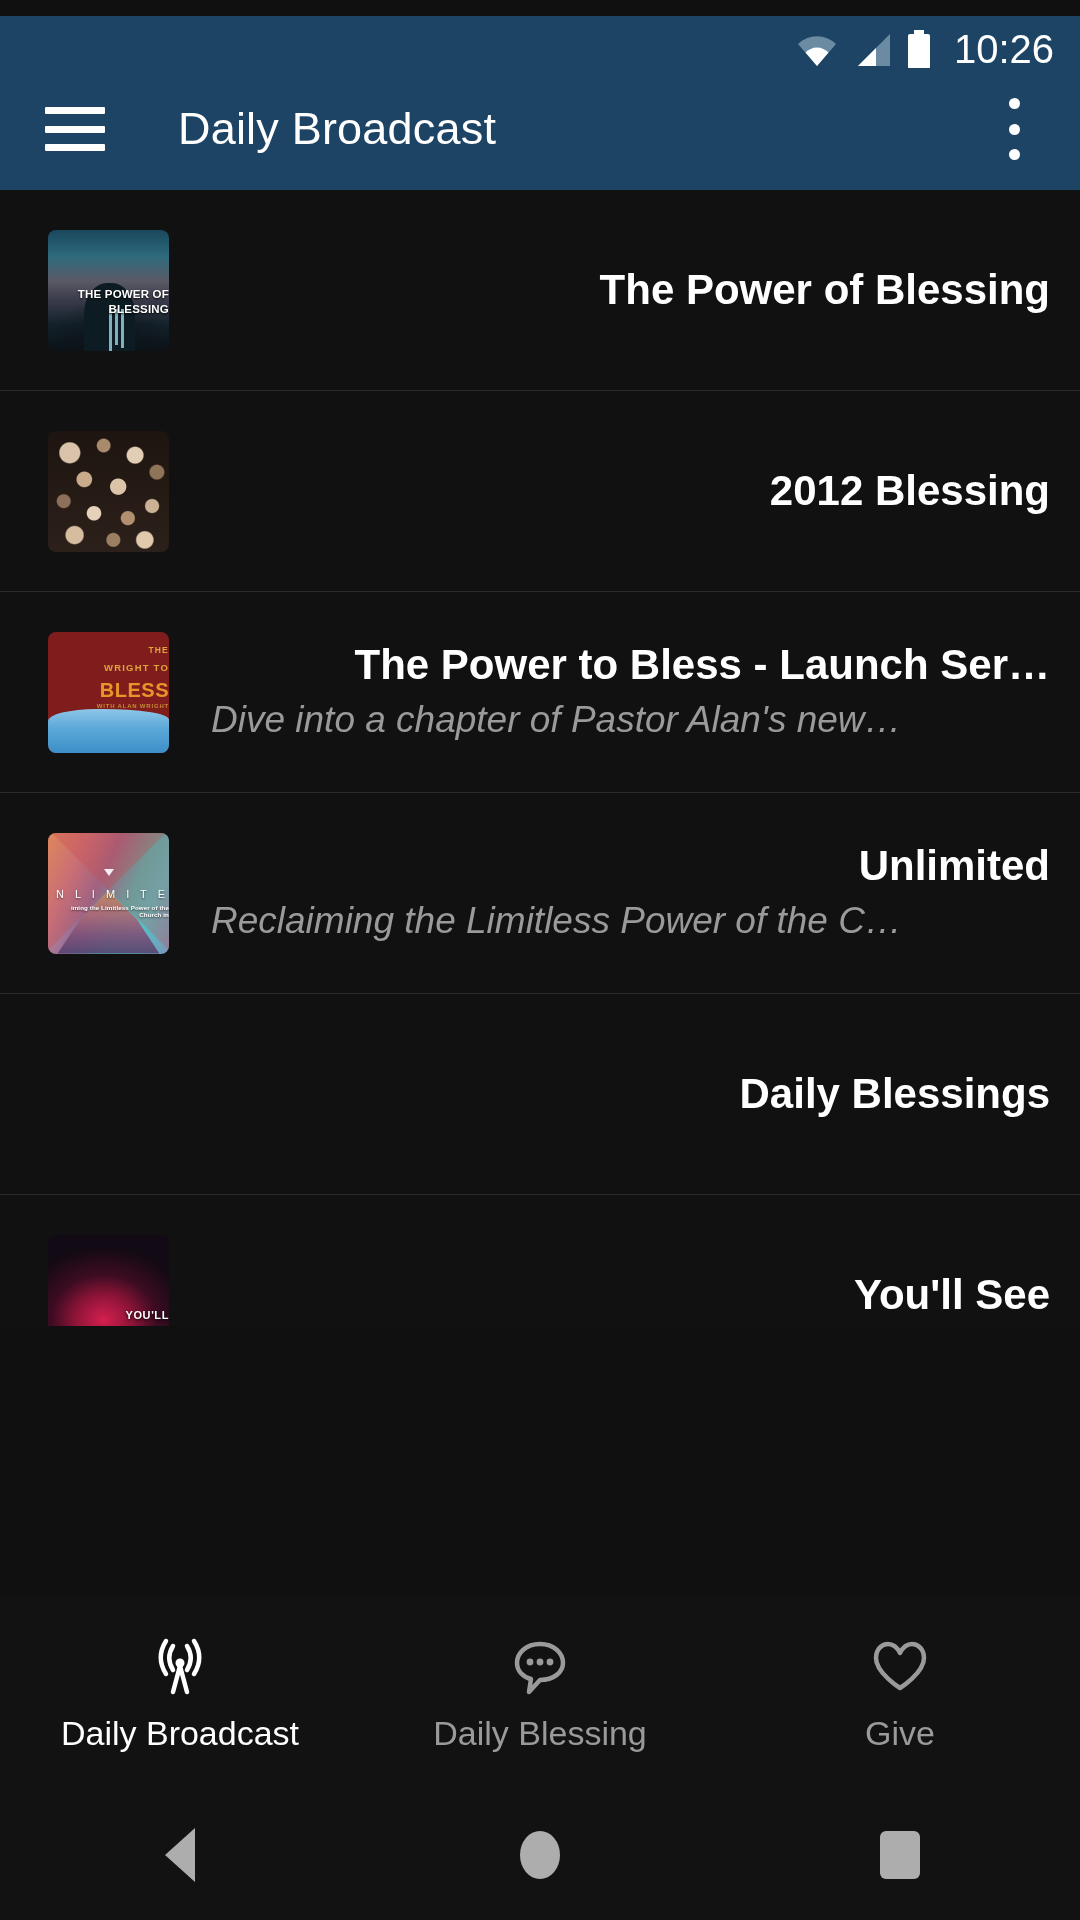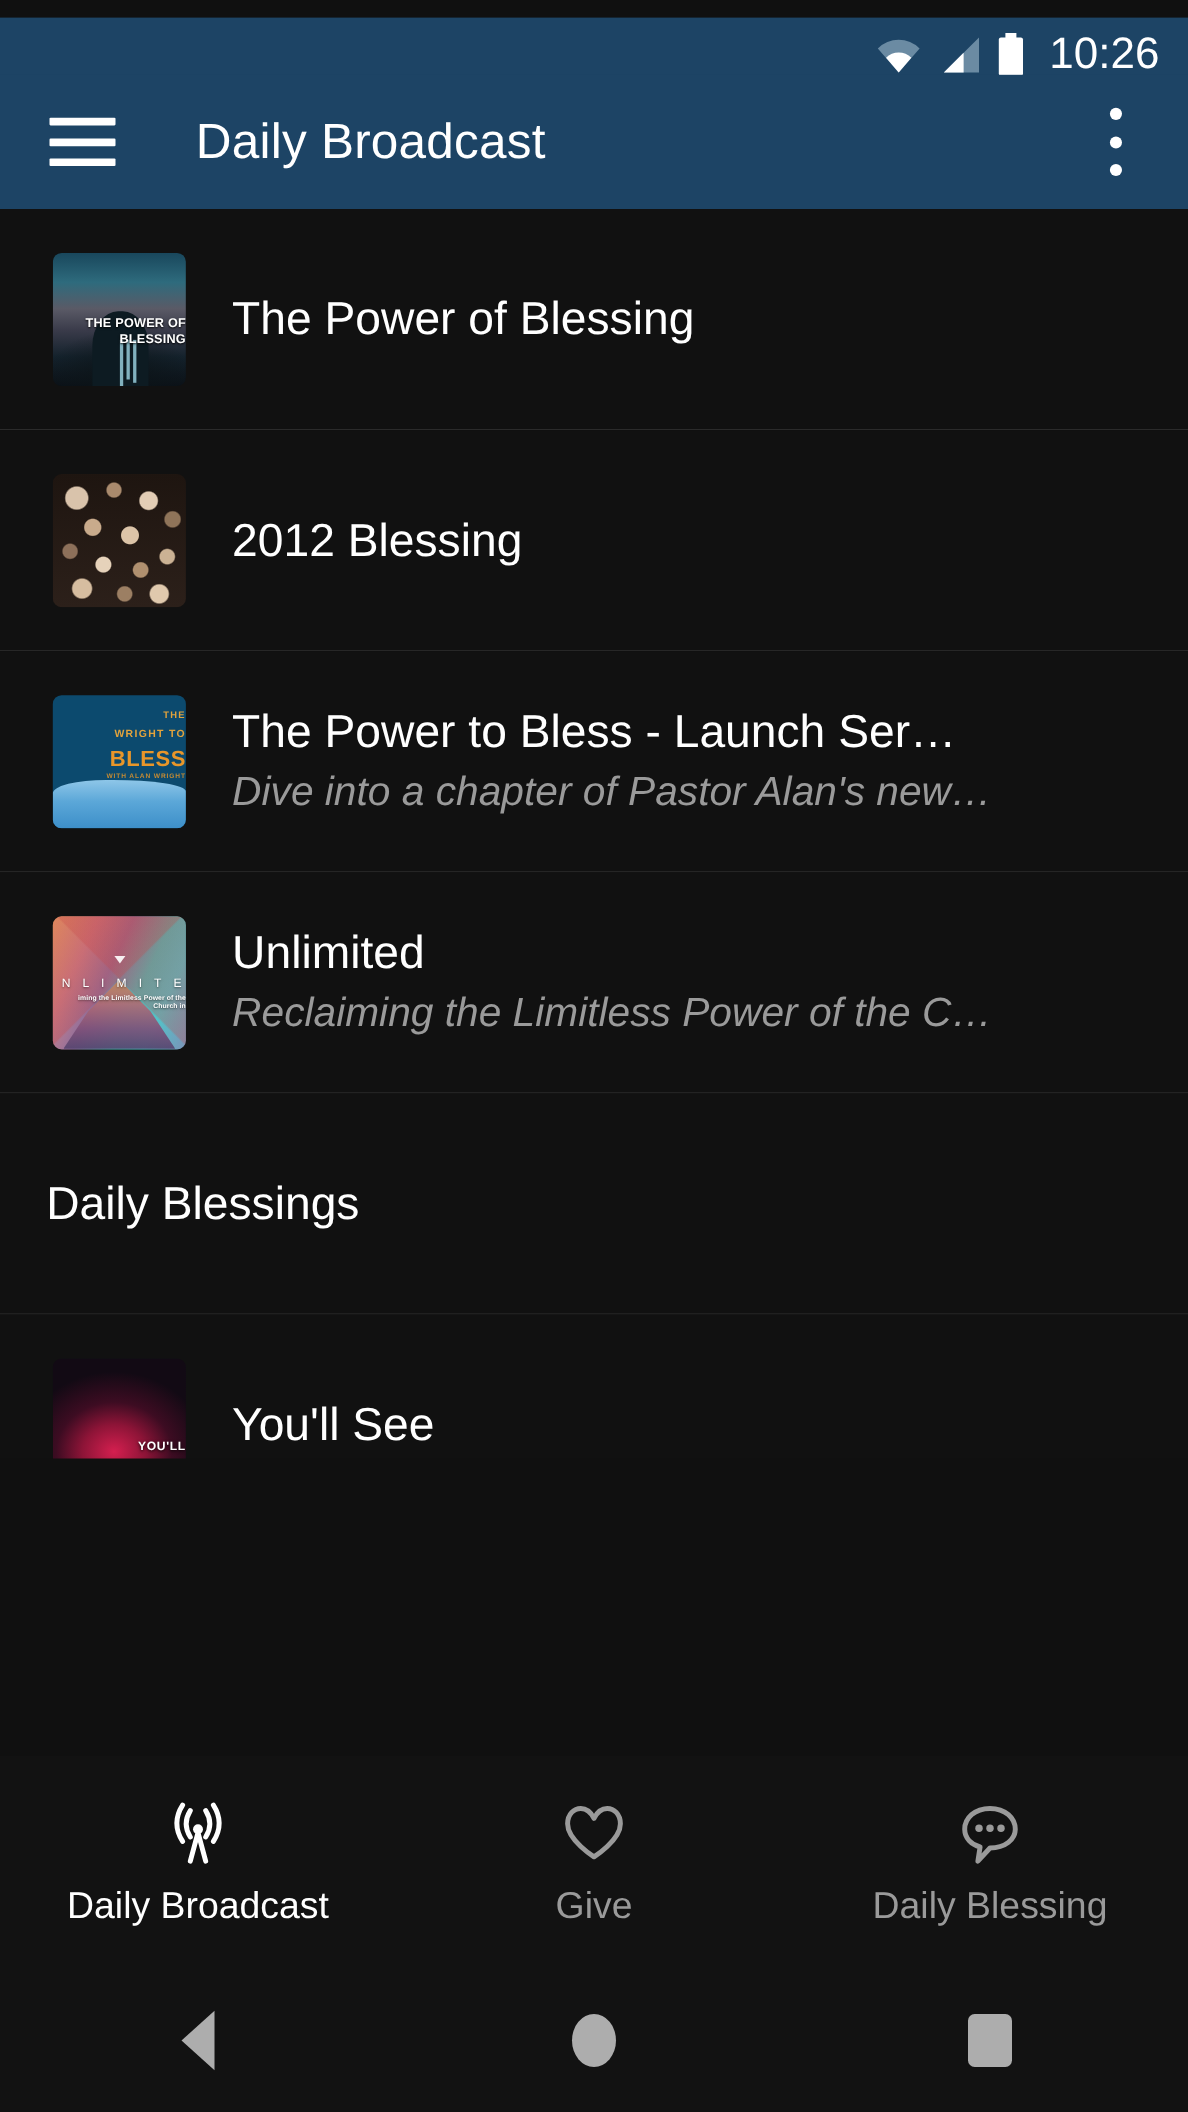--- a/index.html
+++ b/index.html
@@ -64,22 +64,22 @@
     background:#222;
   }
   .thumb .tx{
     position:absolute; left:0; right:0; text-align:right;
     font-weight:700; line-height:1.08; color:#fff;
   }
   .item-text{
     margin-left:42px; flex:1 1 auto; min-width:0; padding-right:30px;
   }
   .item-title{
-    color:#ffffff; font-size:42px; font-weight:400; line-height:1.12;
-    white-space:nowrap; overflow:hidden; text-overflow:ellipsis;
+    color:#ffffff; font-size:42px; font-weight:700; line-height:1.12;
+    white-space:nowrap; overflow:hidden; text-overflow:ellipsis;text-align:right;
   }
   .item-sub{
     color:#9a9a9a; font-size:37px; font-weight:400; line-height:1.2;
     margin-top:10px;
     white-space:nowrap; overflow:hidden; text-overflow:ellipsis;font-style:italic;
   }
 
   
   .art-blessing{
     background:
@@ -109,21 +109,21 @@
       radial-gradient(circle at 13% 58%, #8d705a 0 5%, rgba(0,0,0,0) 6%),
       radial-gradient(circle at 38% 68%, #e6d2ba 0 6%, rgba(0,0,0,0) 7%),
       radial-gradient(circle at 66% 72%, #b0906f 0 5.5%, rgba(0,0,0,0) 6.5%),
       radial-gradient(circle at 86% 62%, #cbb294 0 5%, rgba(0,0,0,0) 6%),
       radial-gradient(circle at 22% 86%, #d6bda0 0 6%, rgba(0,0,0,0) 7%),
       radial-gradient(circle at 54% 90%, #9c7f63 0 5%, rgba(0,0,0,0) 6%),
       radial-gradient(circle at 80% 90%, #e0c9ad 0 5.5%, rgba(0,0,0,0) 6.5%),
       linear-gradient(#1e1510,#2c201a);
   }
 
-  .art-bless{ background:#0c4a6e; }
+  .art-bless{ background:#7f1d1d; }
   .art-bless .water{
     position:absolute; left:0; right:0; bottom:0; height:36%;
     background:linear-gradient(#8ec6e8 0%, #5ba7d8 45%, #3d8fc9 100%);
     border-radius:40% 55% 0 0 / 28% 24% 0 0;
   }
   .art-bless .t1{ top:12%; font-size:8.5px; color:#e2a33c; letter-spacing:1.2px; }
   .art-bless .t2{ top:26%; font-size:9.5px; color:#e2a33c; letter-spacing:1.2px; }
   .art-bless .t3{ top:40%; font-size:20px; color:#e8962a; letter-spacing:.5px; }
   .art-bless .t4{ top:59%; font-size:6px; color:#c58b33; letter-spacing:.8px; }
 
@@ -318,38 +318,38 @@
           <circle cx="31" cy="27" r="4.5" fill="#ffffff"></circle>
           <path d="M31 30 L24 56 M31 30 L38 56" stroke="#ffffff" stroke-width="4.5" stroke-linecap="round" fill="none"></path>
         </svg>
       </div>
       <div class="tab-label">Daily Broadcast</div>
     </div>
 
     <div class="tab inactive">
       <div class="tab-icon">
         <svg width="62" height="62" viewBox="0 0 62 62">
-          <path d="M31 52 C31 52 7 37 7 22 C7 13 13 8 19 8 C25 8 29 13 31 17 C33 13 37 8 43 8 C49 8 55 13 55 22 C55 37 31 52 31 52 Z" fill="none" stroke="#9a9a9a" stroke-width="4.5" stroke-linejoin="round"></path>
-        </svg>
-      </div>
-      <div class="tab-label">Give</div>
-    </div>
-
-    <div class="tab inactive">
-      <div class="tab-icon">
-        <svg width="62" height="62" viewBox="0 0 62 62">
           <path d="M31 8 C17 8 8 17 8 27 C8 35 14 41 22 43 L20 56 L31 44 C45 44 54 36 54 27 C54 17 45 8 31 8 Z" fill="none" stroke="#9a9a9a" stroke-width="4.5" stroke-linejoin="round"></path>
           <circle cx="21" cy="26" r="3.4" fill="#9a9a9a"></circle>
           <circle cx="31" cy="26" r="3.4" fill="#9a9a9a"></circle>
           <circle cx="41" cy="26" r="3.4" fill="#9a9a9a"></circle>
         </svg>
       </div>
       <div class="tab-label">Daily Blessing</div>
     </div>
 
+    <div class="tab inactive">
+      <div class="tab-icon">
+        <svg width="62" height="62" viewBox="0 0 62 62">
+          <path d="M31 52 C31 52 7 37 7 22 C7 13 13 8 19 8 C25 8 29 13 31 17 C33 13 37 8 43 8 C49 8 55 13 55 22 C55 37 31 52 31 52 Z" fill="none" stroke="#9a9a9a" stroke-width="4.5" stroke-linejoin="round"></path>
+        </svg>
+      </div>
+      <div class="tab-label">Give</div>
+    </div>
+
   </div>
 
   <div id="system-nav">
     <div class="nav-btn">
       <div id="nav-back-icon"></div>
     </div>
     <div class="nav-btn">
       <div id="nav-home-icon"></div>
     </div>
     <div class="nav-btn">

